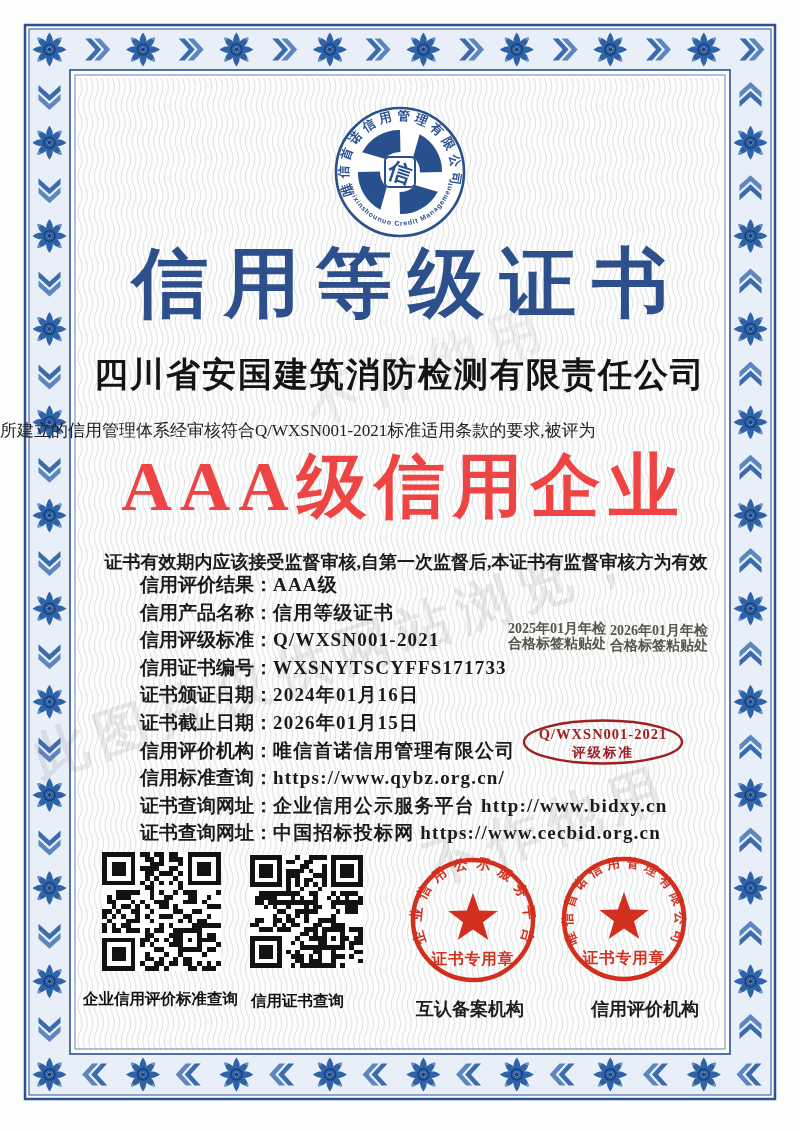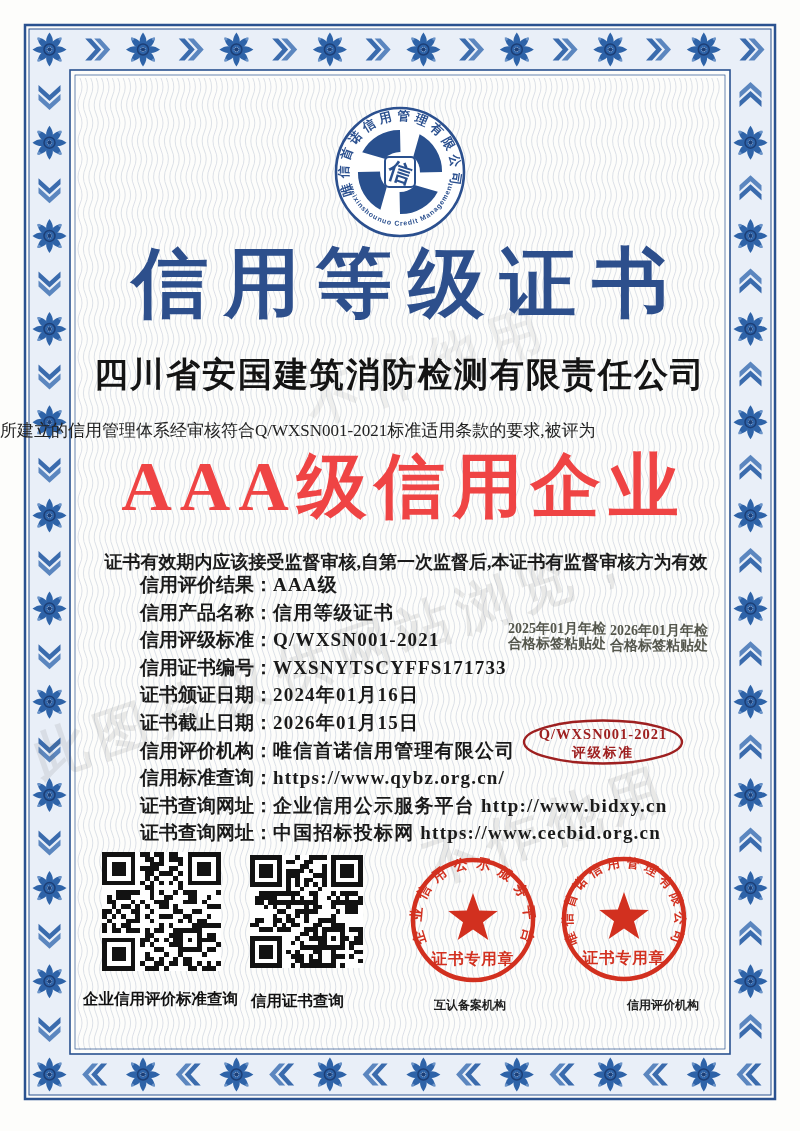--- a/index.html
+++ b/index.html
@@ -37,21 +37,21 @@
   .qr{background:#ffffff;}
   .qr1{left:102px;top:852px;width:119px;height:119px;}
   .qr2{left:250px;top:855px;width:113px;height:113px;}
   .qr-label{font-size:15.5px;font-weight:700;color:#111;white-space:nowrap;}
   .qr-label1{left:83px;top:989px;width:160px;}
   .qr-label2{left:251px;top:991px;width:120px;}
   
   .seal{width:134px;height:134px;}
   .seal1{left:406px;top:853px;}
   .seal2{left:557px;top:852px;}
-  .seal-label{font-size:12px;font-weight:600;color:#1d1d1d;text-align:center;white-space:nowrap;}
+  .seal-label{font-size:18px;font-weight:600;color:#1d1d1d;text-align:center;white-space:nowrap;}
   .seal-label1{left:400px;top:997px;width:140px;}
   .seal-label2{left:559px;top:997px;width:140px;text-align:right;}
 </style>
 </head>
 <body>
 
 <div class="cert">
 
   <svg id="border-svg" xmlns="http://www.w3.org/2000/svg" viewBox="0 0 800 1131">
     <defs>

